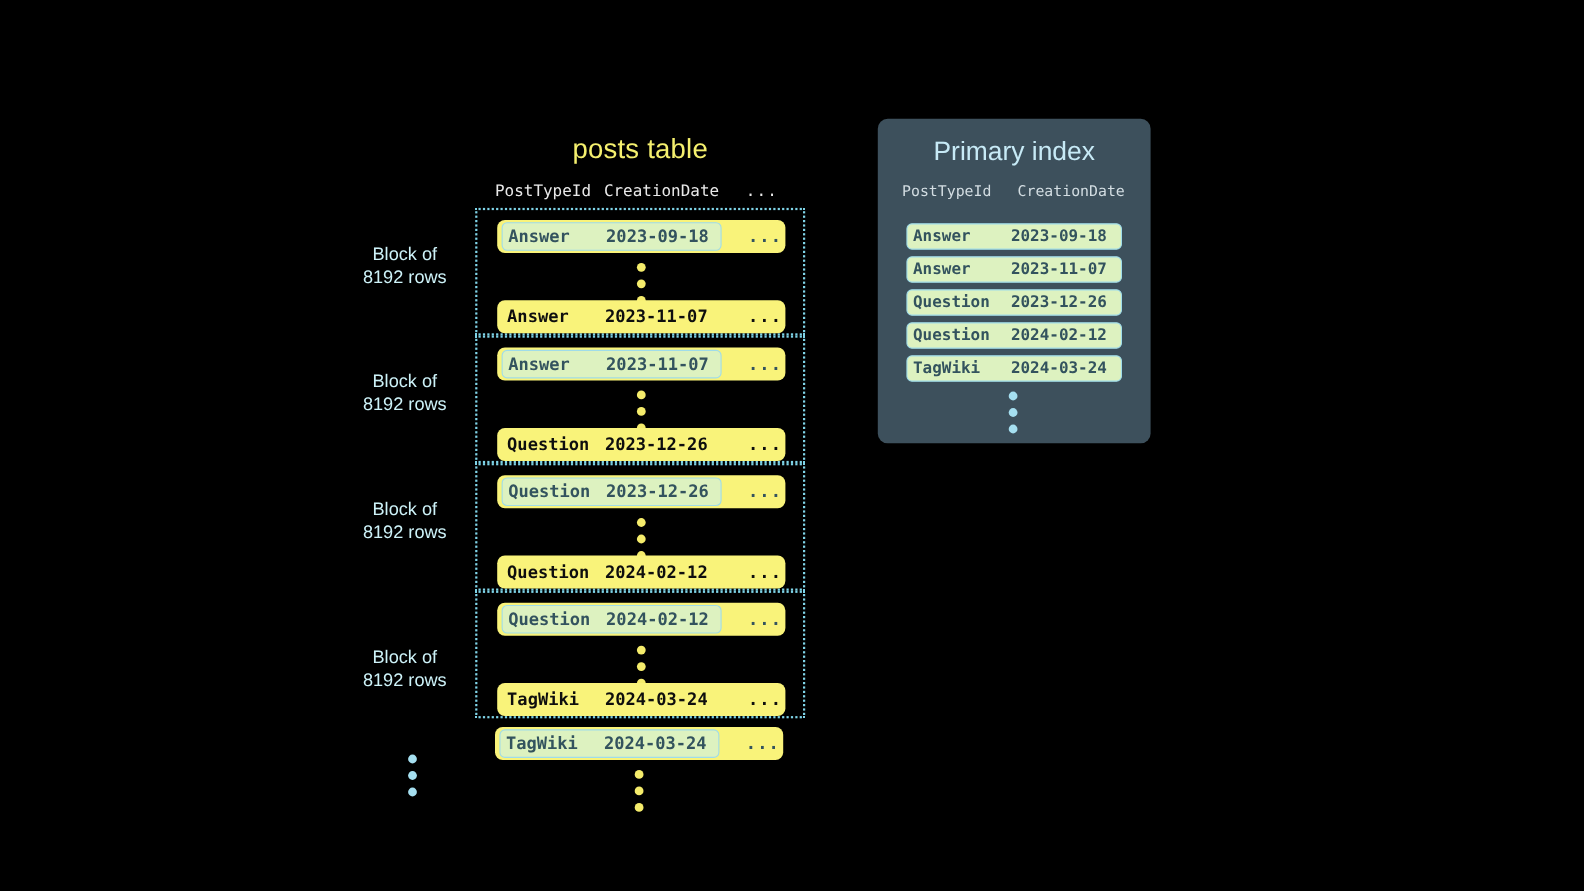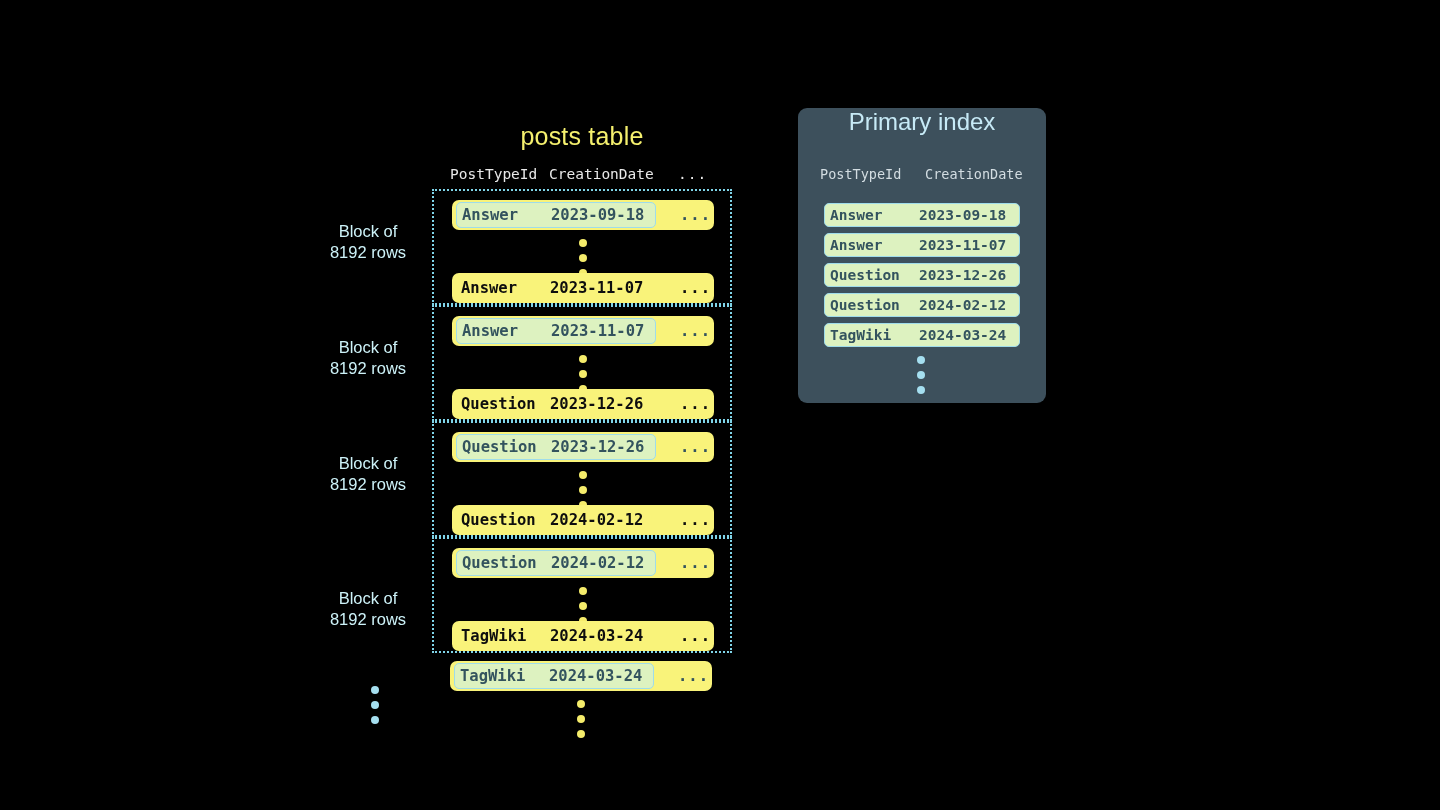--- a/index.html
+++ b/index.html
@@ -129,21 +129,21 @@
     left: 798px;
     top: 108px;
     width: 248px;
     height: 295px;
     background: #3d505c;
     border-radius: 9px;
   }
   #primary-index-title {
     position: absolute;
     left: 0;
-    top: 0;
+    top: 16px;
     width: 248px;
     text-align: center;
     color: #c7eaf6;
     font-size: 24px;
     font-family: "Liberation Sans", sans-serif;
   }
   #index-col-headers {
     position: absolute;
     left: 22px;
     top: 58px;

